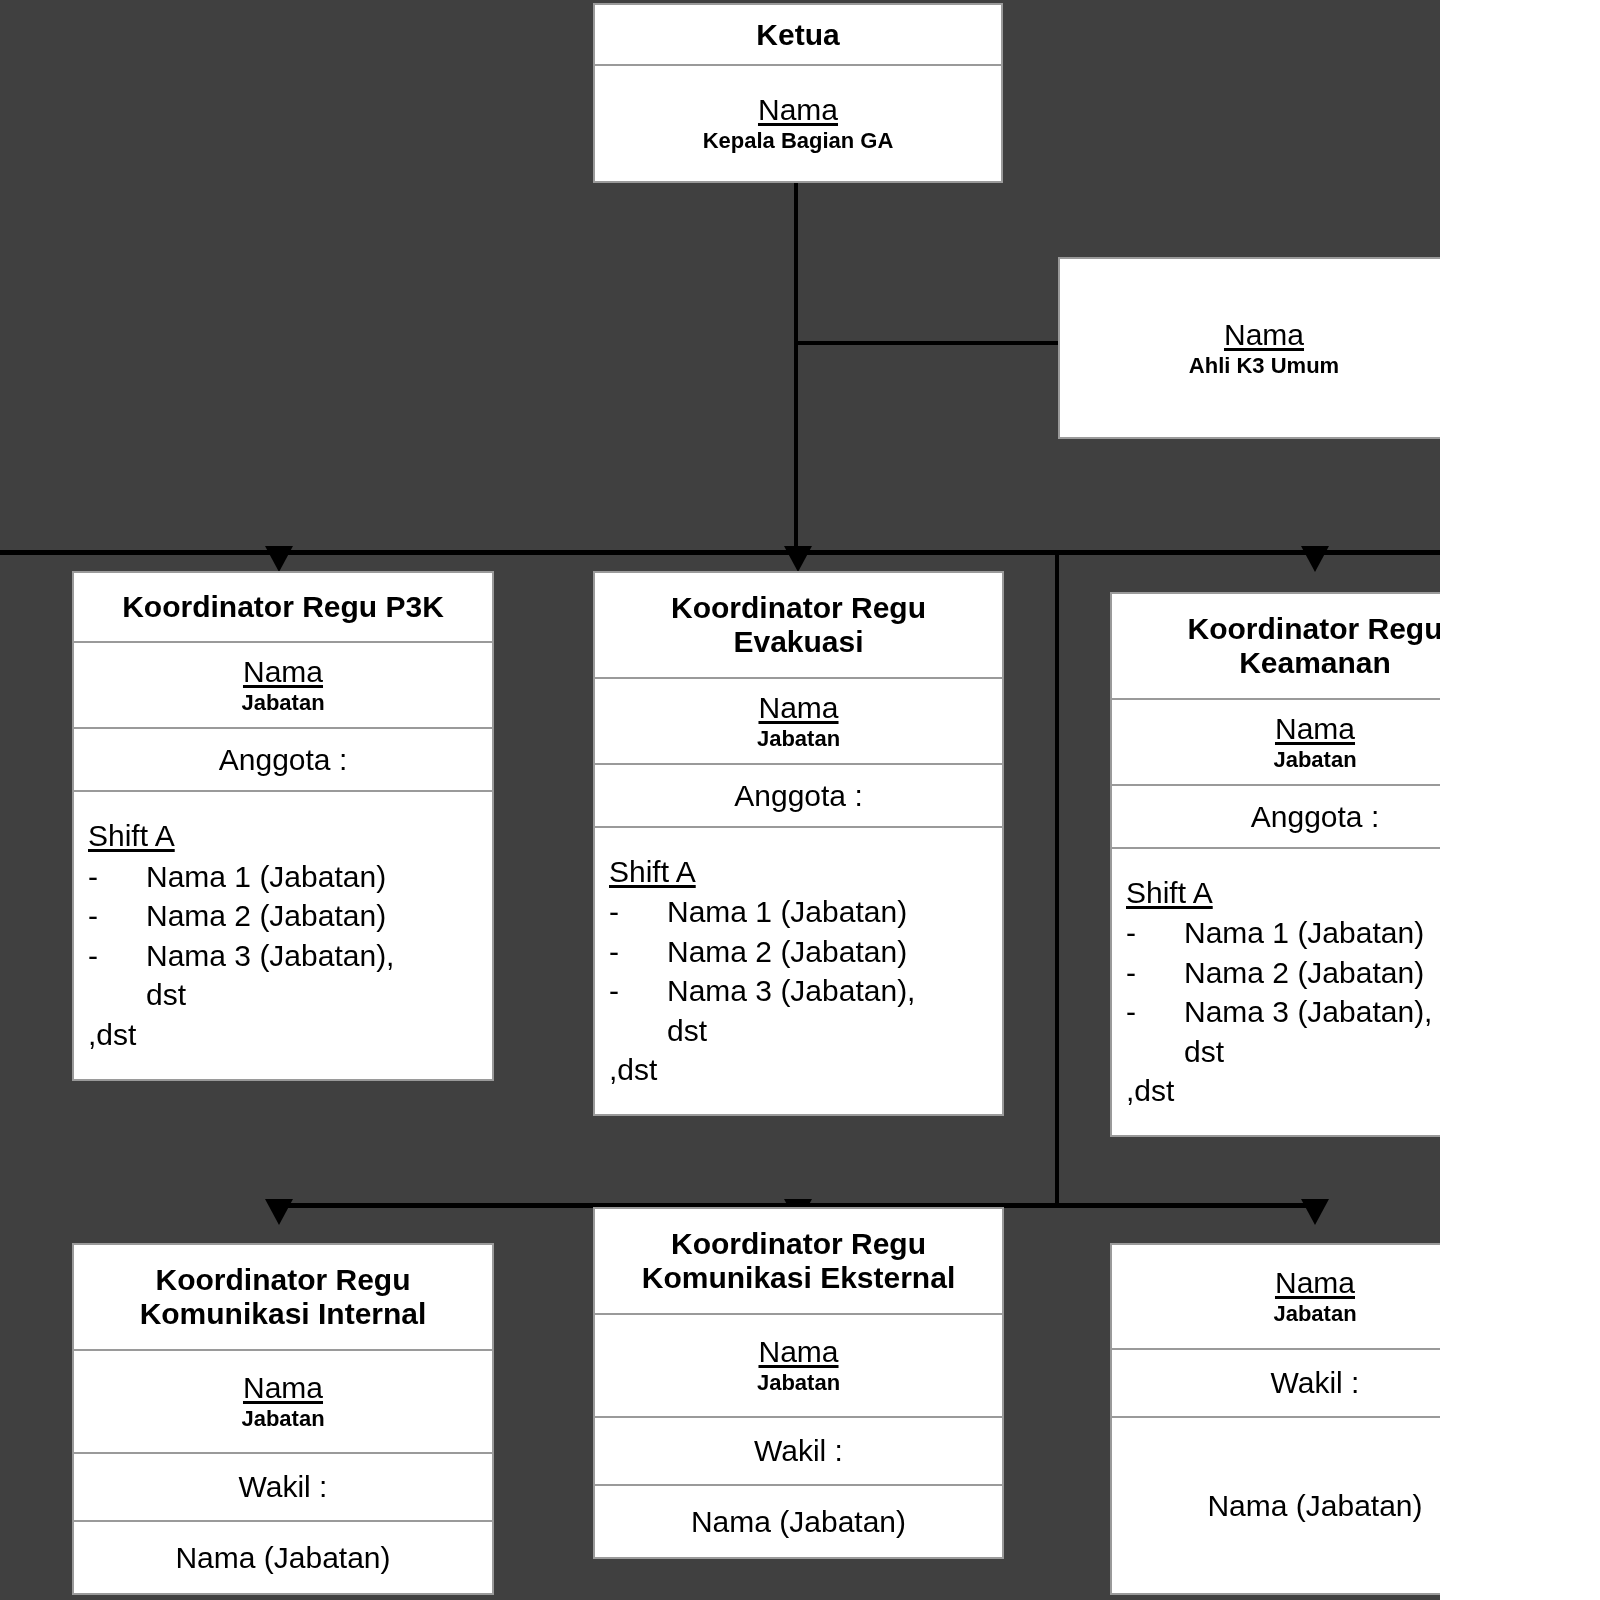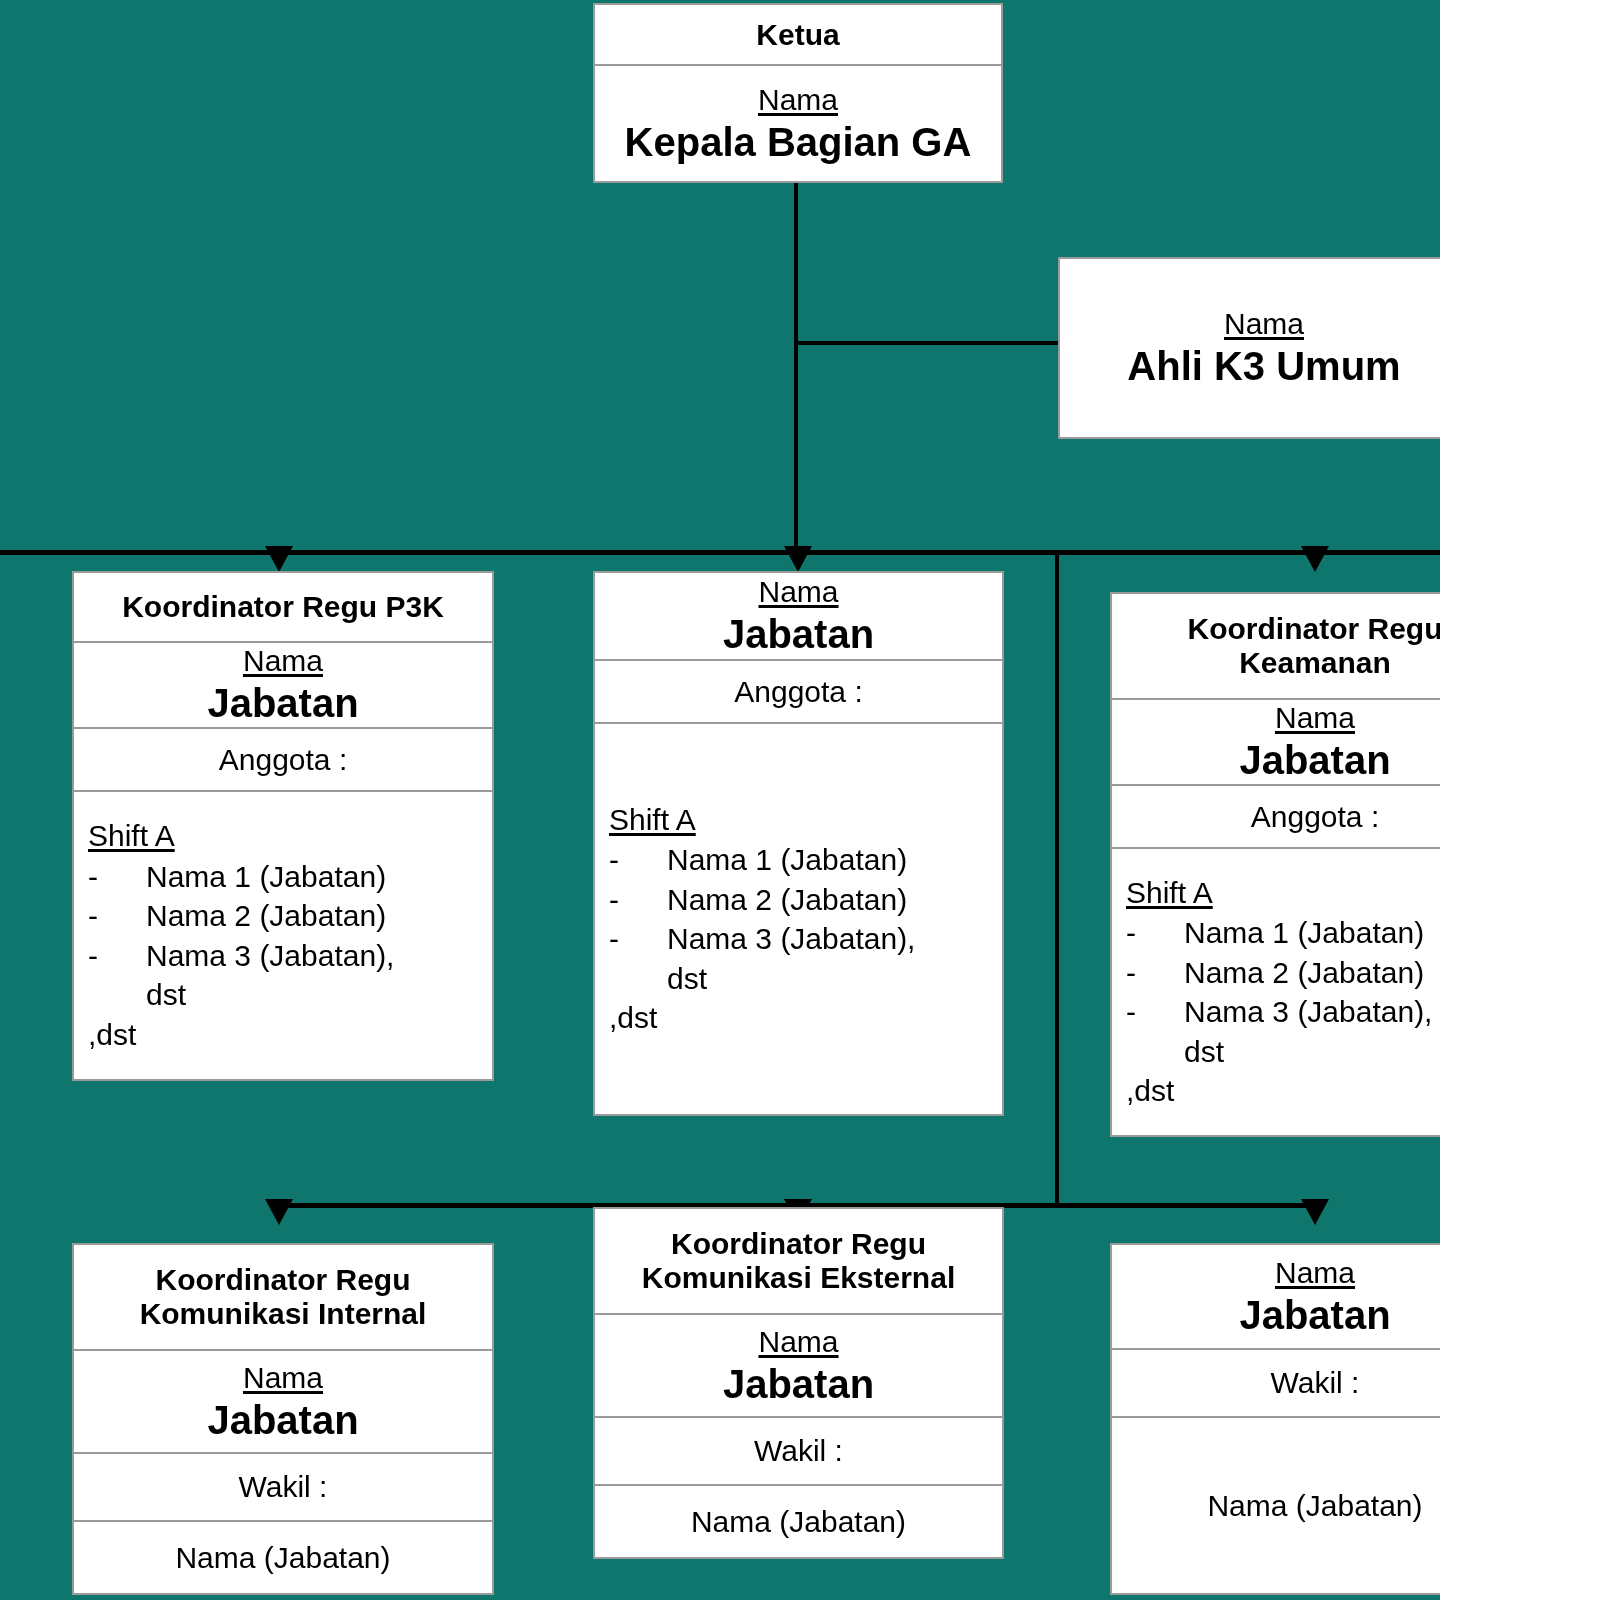--- a/index.html
+++ b/index.html
@@ -9,21 +9,21 @@
   }
   body {
     font-family: "Liberation Sans", sans-serif;
     color: #000000;
   }
   #canvas {
     position: relative;
     width: 1440px;
     height: 1600px;
     overflow: hidden;
-    background: #0f766e;
+    background: #404040;
   }
 
   
   .node {
     position: absolute;
     box-sizing: border-box;
     border: 2px solid #9a9a9a;
     background: #ffffff;
     display: flex;
     flex-direction: column;
@@ -50,21 +50,21 @@
     font-size: 30px;
     line-height: 1.2;
   }
   .line-underline {
     text-decoration: underline;
     text-underline-offset: 3px;
     text-align: right;
   }
   .line-bold {
     font-weight: bold;
-    font-size: 40px;
+    font-size: 22px;
     line-height: 1.2;
   }
 
   
   .members {
     align-items: stretch;
     text-align: left;
     padding: 8px 12px 8px 14px;
   }
   .shift-label {
@@ -181,20 +181,23 @@
         <li><span class="dash">-</span><span>Nama 1 (Jabatan)</span></li>
         <li><span class="dash">-</span><span>Nama 2 (Jabatan)</span></li>
         <li><span class="dash">-</span><span>Nama 3 (Jabatan),
 dst</span></li>
       </ul>
       <span class="dst">,dst</span>
     </div>
   </div>
 
   <div class="node" style="left:593px; top:571px; width:411px; height:545px;">
+    <div class="cell" style="height:104px;">
+      <span class="title">Koordinator Regu Evakuasi</span>
+    </div>
     <div class="cell" style="height:86px;">
       <span class="line-reg line-underline">Nama</span>
       <span class="line-bold">Jabatan</span>
     </div>
     <div class="cell" style="height:63px;">
       <span class="line-reg">Anggota :</span>
     </div>
     <div class="cell members" style="flex:1;">
       <span class="shift-label">Shift A</span>
       <ul class="mlist">

